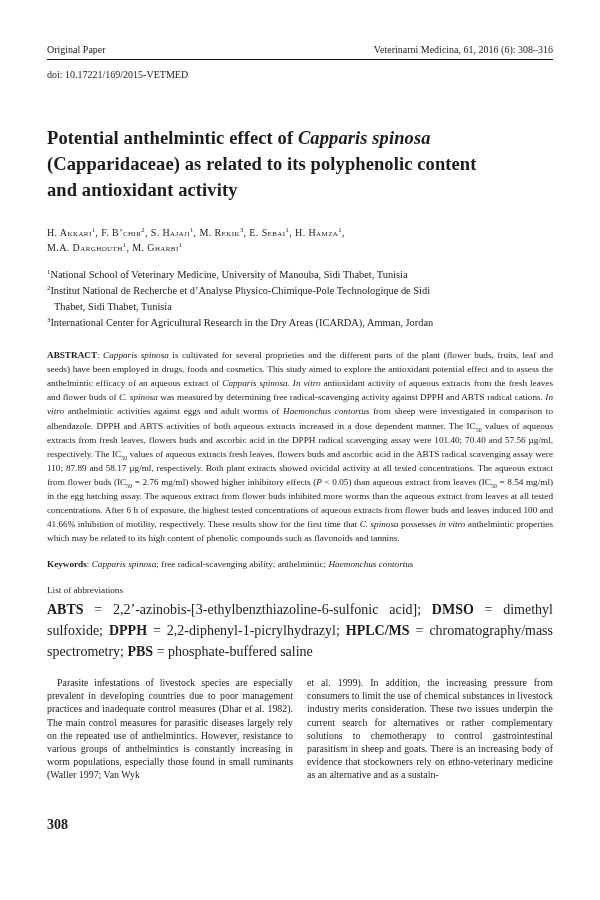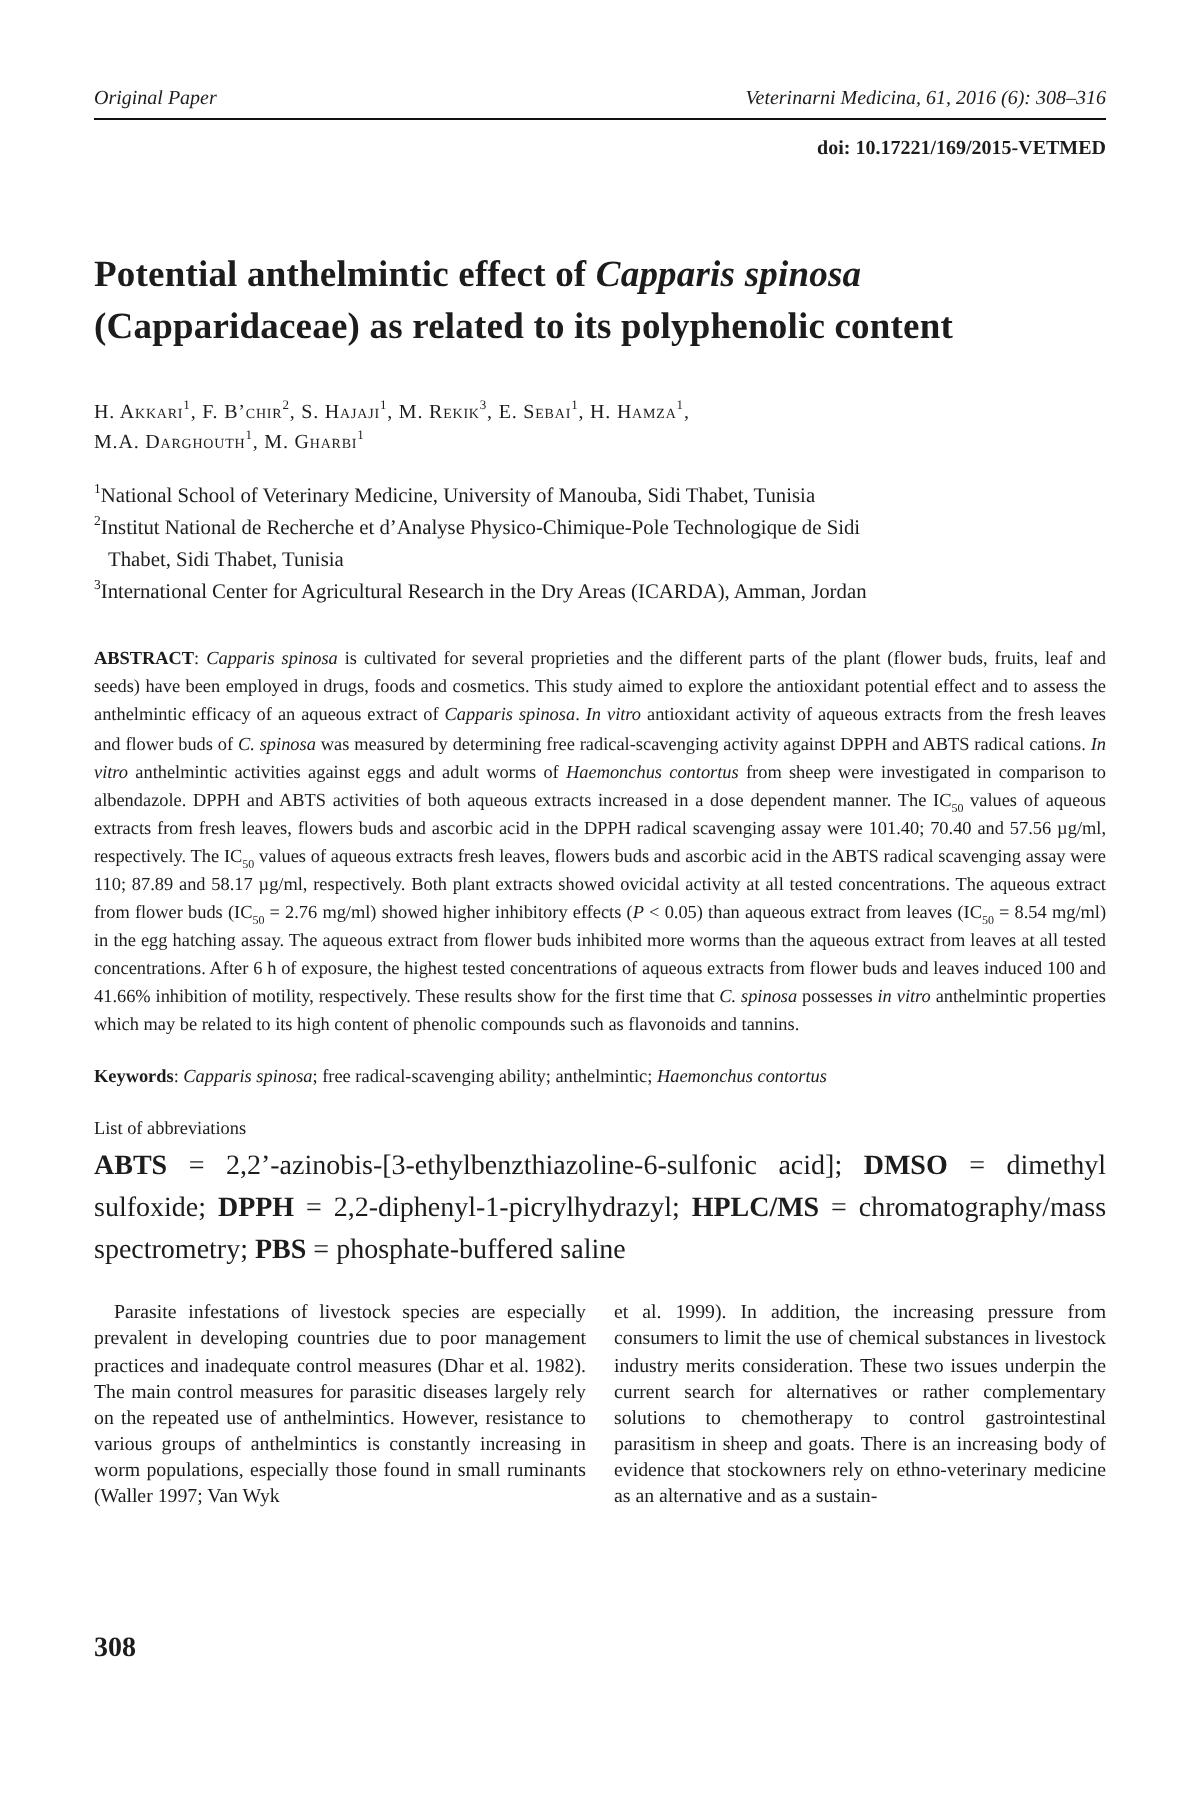--- a/index.html
+++ b/index.html
@@ -9,23 +9,23 @@
     margin: 0 auto;
     background: #ffffff;
     box-sizing: border-box;
     padding: 44px 47px 0 47px;
     font-family: "Liberation Serif", serif;
     color: #1c1c1c;
     overflow: hidden;
   }
   
   .journal-header { display:flex; justify-content:space-between; align-items:center;
-    font-size:10px; font-style:italic; margin-bottom:4px; }
+    font-size:10px; margin-bottom:4px; }
   .header-rule { border:0; border-top:1.6px solid #111; margin:0; }
-  .doi-line { text-align:right; font-size:10px; margin-top:9px;font-weight:bold; }
+  .doi-line { font-size:10px; margin-top:9px; }
   
   .paper-title { margin:46px 0 0 0; font-size:18.5px; font-weight:bold; line-height:1.4; letter-spacing:0.1px; }
   
   .authors-line { margin:21px 0 0 0; font-size:10px; font-variant:small-caps; letter-spacing:0.4px; line-height:1.5; }
   .authors-line sup { font-variant:normal; }
   
   .affiliations { margin-top:12px; font-size:10.4px; line-height:1.55; }
   .affiliation { margin:0; padding-left:7px; text-indent:-7px; }
   
   .abstract-paragraph { margin:17px 0 0 0; font-size:9.2px; line-height:1.53; text-align:justify; }
@@ -48,21 +48,21 @@
 
 <div class="page">
 
   <div class="journal-header">
     <span>Original Paper</span>
     <span>Veterinarni Medicina, 61, 2016 (6): 308–316</span>
   </div>
   <hr class="header-rule">
   <div class="doi-line">doi: 10.17221/169/2015-VETMED</div>
 
-  <h1 class="paper-title"><span>Potential anthelmintic effect of </span><i>Capparis spinosa</i><br><span>(Capparidaceae) as related to its polyphenolic content</span><br></h1>
+  <h1 class="paper-title"><span>Potential anthelmintic effect of </span><i>Capparis spinosa</i><br><span>(Capparidaceae) as related to its polyphenolic content</span><br><span>and antioxidant activity</span></h1>
 
   <p class="authors-line"><span>H. Akkari</span><sup>1</sup><span>, F. B’chir</span><sup>2</sup><span>, S. Hajaji</span><sup>1</sup><span>, M. Rekik</span><sup>3</sup><span>, E. Sebai</span><sup>1</sup><span>, H. Hamza</span><sup>1</sup><span>,</span><br><span>M.A. Darghouth</span><sup>1</sup><span>, M. Gharbi</span><sup>1</sup></p>
 
   <div class="affiliations">
     <p class="affiliation"><sup>1</sup><span>National School of Veterinary Medicine, University of Manouba, Sidi Thabet, Tunisia</span></p>
     <p class="affiliation"><sup>2</sup><span>Institut National de Recherche et d’Analyse Physico-Chimique-Pole Technologique de Sidi</span><br><span>Thabet, Sidi Thabet, Tunisia</span></p>
     <p class="affiliation"><sup>3</sup><span>International Center for Agricultural Research in the Dry Areas (ICARDA), Amman, Jordan</span></p>
   </div>
 
   <p class="abstract-paragraph"><b>ABSTRACT</b><span>: </span><i>Capparis spinosa</i><span> is cultivated for several proprieties and the different parts of the plant (flower buds, fruits, leaf and seeds) have been employed in drugs, foods and cosmetics. This study aimed to explore the antioxidant potential effect and to assess the anthelmintic efficacy of an aqueous extract of </span><i>Capparis spinosa</i><span>. </span><i>In vitro</i><span> antioxidant activity of aqueous extracts from the fresh leaves and flower buds of </span><i>C. spinosa</i><span> was measured by determining free radical-scavenging activity against DPPH and ABTS radical cations. </span><i>In vitro</i><span> anthelmintic activities against eggs and adult worms of </span><i>Haemonchus contortus</i><span> from sheep were investigated in comparison to albendazole. DPPH and ABTS activities of both aqueous extracts increased in a dose dependent manner. The IC</span><sub>50</sub><span> values of aqueous extracts from fresh leaves, flowers buds and ascorbic acid in the DPPH radical scavenging assay were 101.40; 70.40 and 57.56 µg/ml, respectively. The IC</span><sub>50</sub><span> values of aqueous extracts fresh leaves, flowers buds and ascorbic acid in the ABTS radical scavenging assay were 110; 87.89 and 58.17 µg/ml, respectively. Both plant extracts showed ovicidal activity at all tested concentrations. The aqueous extract from flower buds (IC</span><sub>50</sub><span> = 2.76 mg/ml) showed higher inhibitory effects (</span><i>P</i><span> &lt; 0.05) than aqueous extract from leaves (IC</span><sub>50</sub><span> = 8.54 mg/ml) in the egg hatching assay. The aqueous extract from flower buds inhibited more worms than the aqueous extract from leaves at all tested concentrations. After 6 h of exposure, the highest tested concentrations of aqueous extracts from flower buds and leaves induced 100 and 41.66% inhibition of motility, respectively. These results show for the first time that </span><i>C. spinosa</i><span> possesses </span><i>in vitro</i><span> anthelmintic properties which may be related to its high content of phenolic compounds such as flavonoids and tannins.</span></p>

